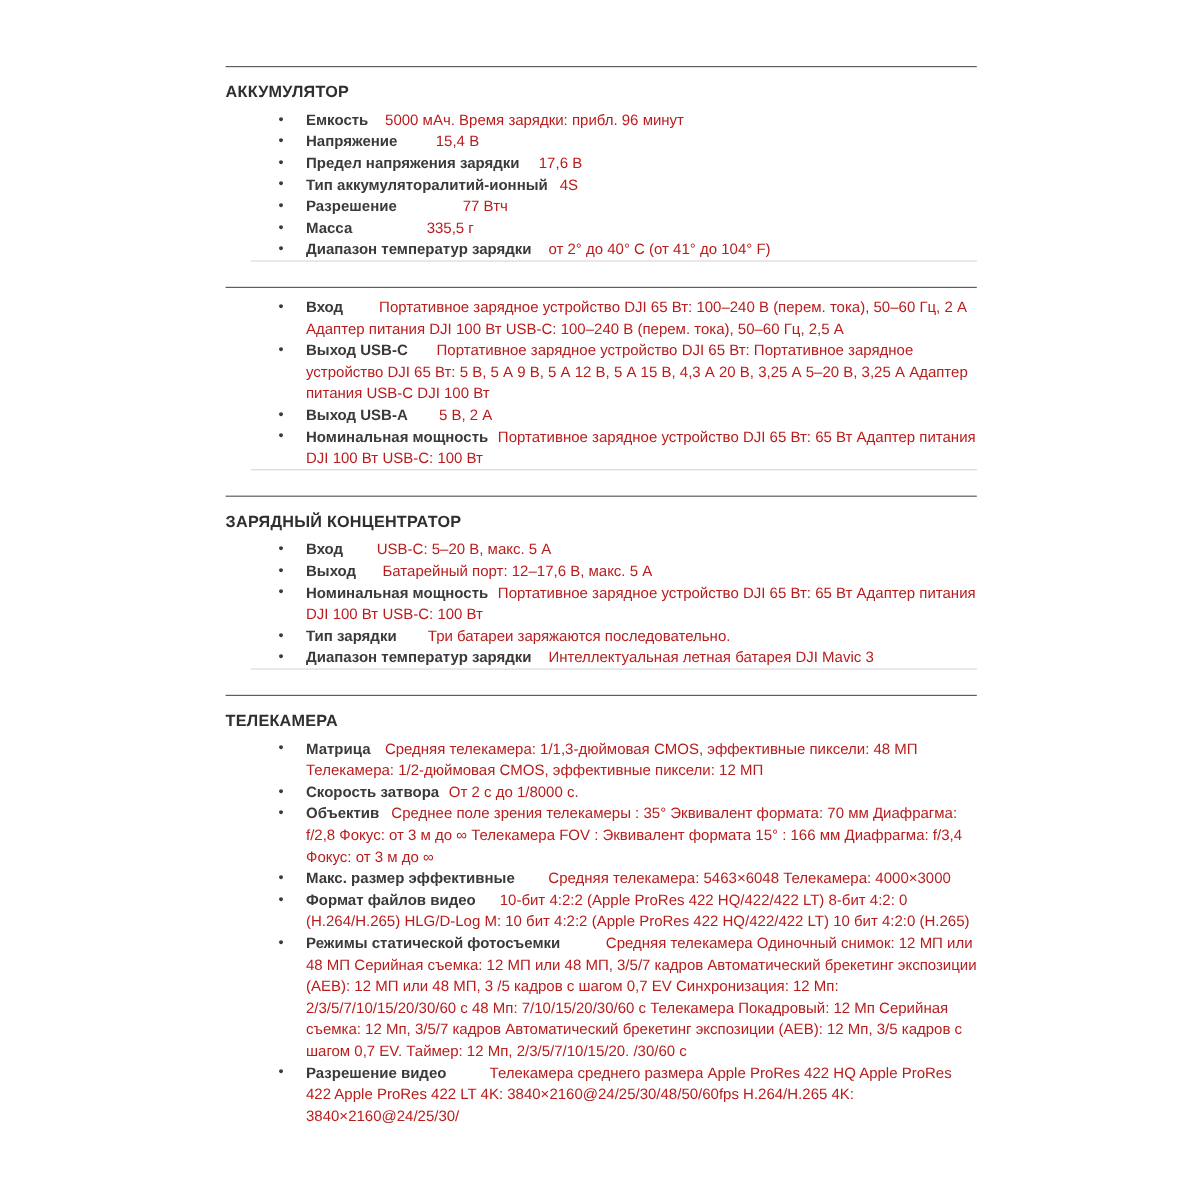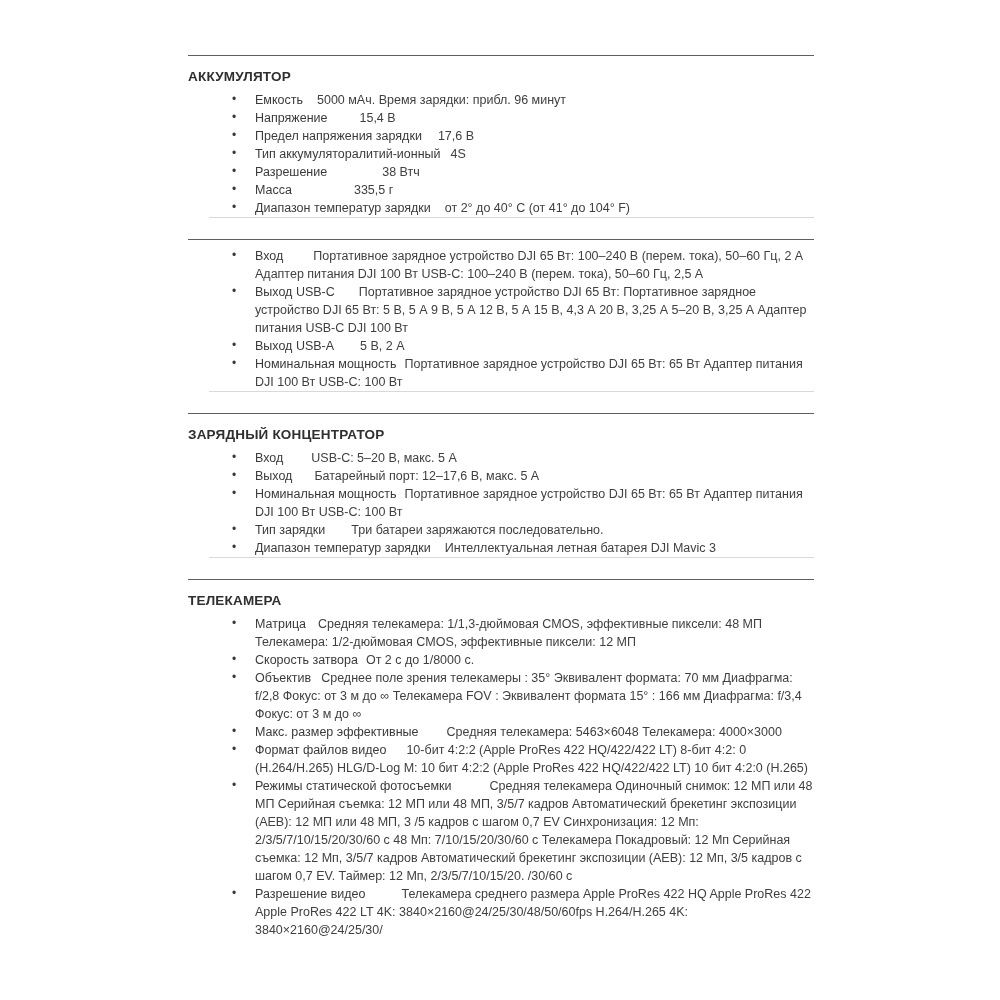--- a/index.html
+++ b/index.html
@@ -43,29 +43,29 @@
     line-height: 18px;
   }
   .bullet {
     position: absolute;
     left: 44px;
     top: -1px;
     font-size: 12px;
     color: #3a3a3a;
   }
   .spec-label {
-    font-weight: normal;
+    font-weight: bold;
     color: #3a3a3a;
   }
   .gap {
     display: inline-block;
     height: 1px;
   }
   .spec-value {
-    color: #404040;
+    color: #b91c1c;
   }
   .row-rule {
     border: none;
     border-top: 1px solid #d9d9d9;
     margin: 0 0 0 21px;
   }
   .section-gap {
     height: 21px;
   }
 </style>
@@ -83,21 +83,21 @@
     <div class="spec-row">
       <span class="bullet">•</span><span class="spec-label">Напряжение</span><span class="gap" style="width:32px"></span><span class="spec-value">15,4 В</span>
     </div>
     <div class="spec-row">
       <span class="bullet">•</span><span class="spec-label">Предел напряжения зарядки</span><span class="gap" style="width:16px"></span><span class="spec-value">17,6 В</span>
     </div>
     <div class="spec-row">
       <span class="bullet">•</span><span class="spec-label">Тип аккумуляторалитий-ионный</span><span class="gap" style="width:10px"></span><span class="spec-value">4S</span>
     </div>
     <div class="spec-row">
-      <span class="bullet">•</span><span class="spec-label">Разрешение</span><span class="gap" style="width:55px"></span><span class="spec-value">38 Втч</span>
+      <span class="bullet">•</span><span class="spec-label">Разрешение</span><span class="gap" style="width:55px"></span><span class="spec-value">77 Втч</span>
     </div>
     <div class="spec-row">
       <span class="bullet">•</span><span class="spec-label">Масса</span><span class="gap" style="width:62px"></span><span class="spec-value">335,5 г</span>
     </div>
     <div class="spec-row">
       <span class="bullet">•</span><span class="spec-label">Диапазон температур зарядки</span><span class="gap" style="width:14px"></span><span class="spec-value">от 2° до 40° C (от 41° до 104° F)</span>
     </div>
   </div>
   <hr class="row-rule">
   <div class="section-gap"></div>

